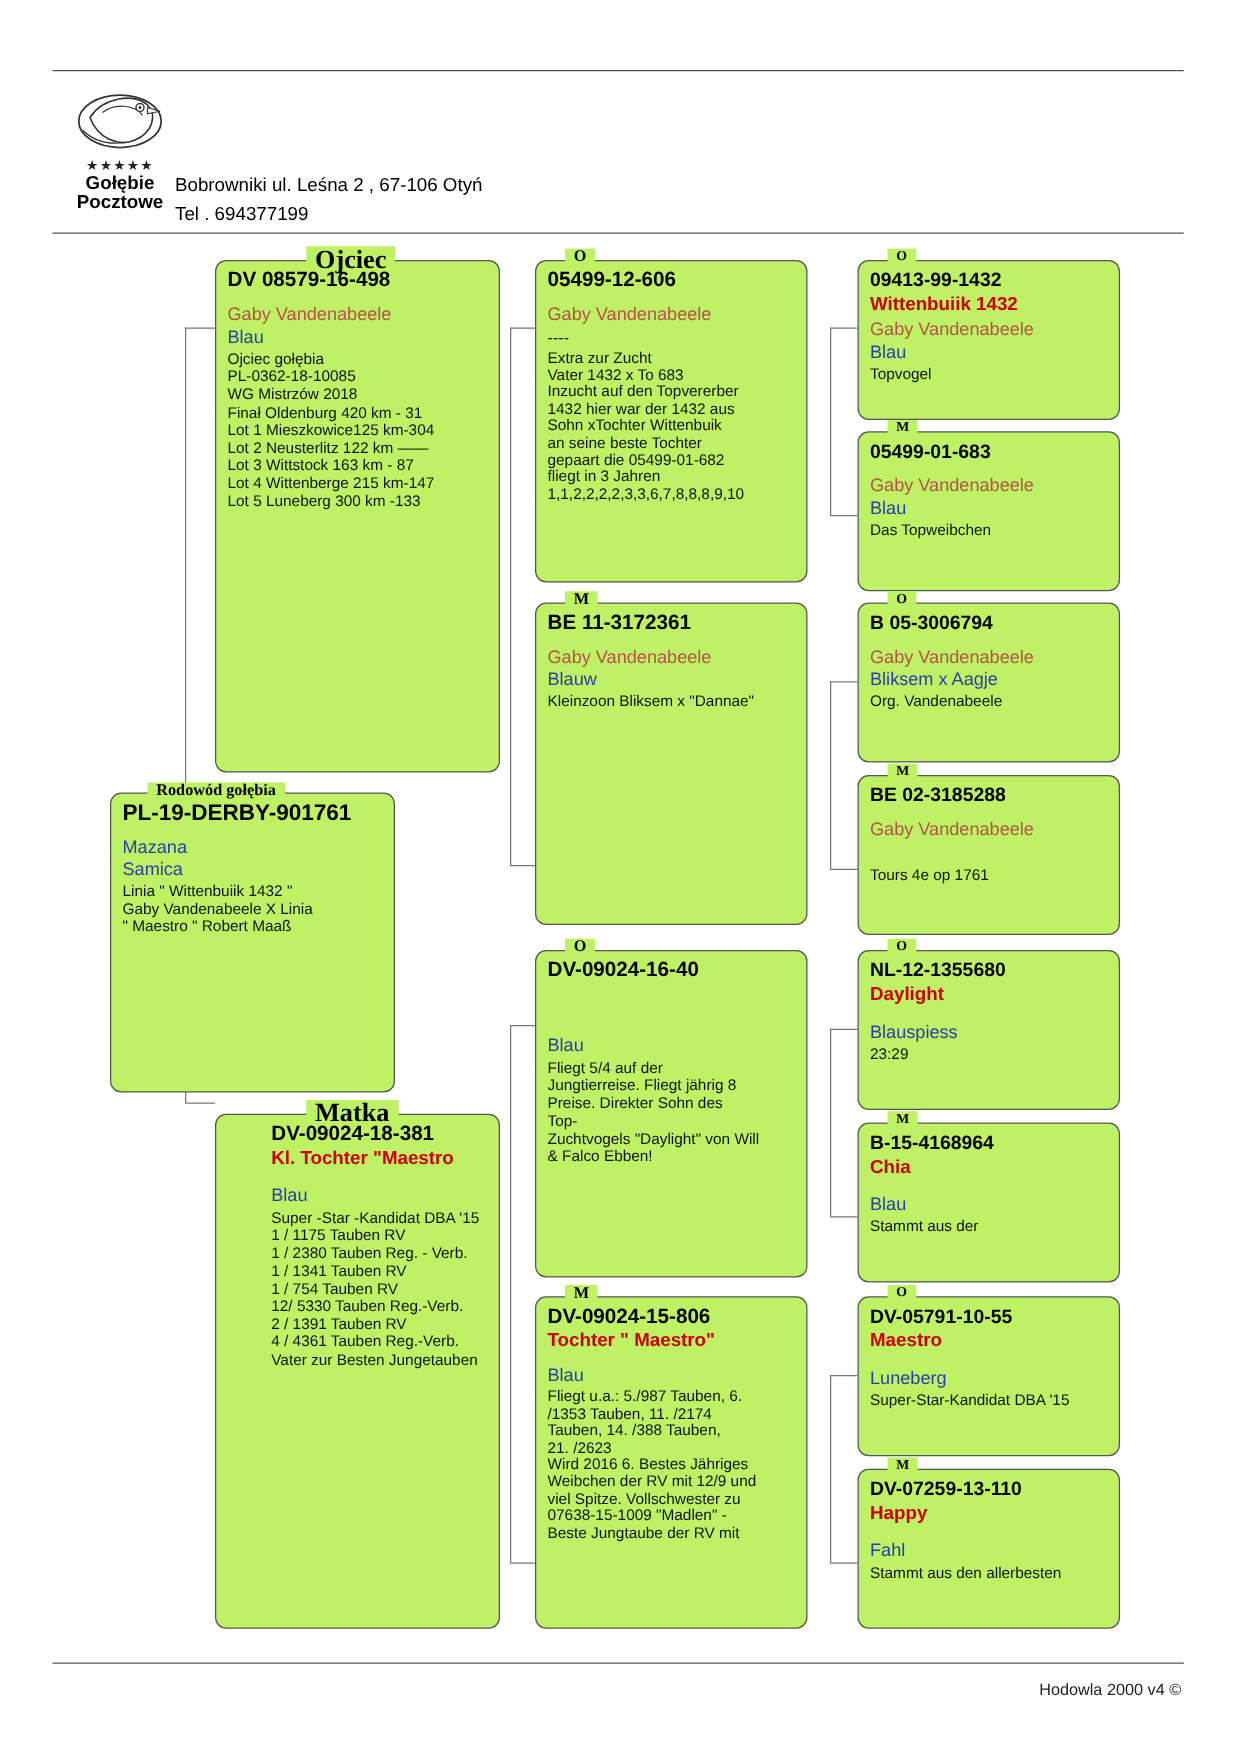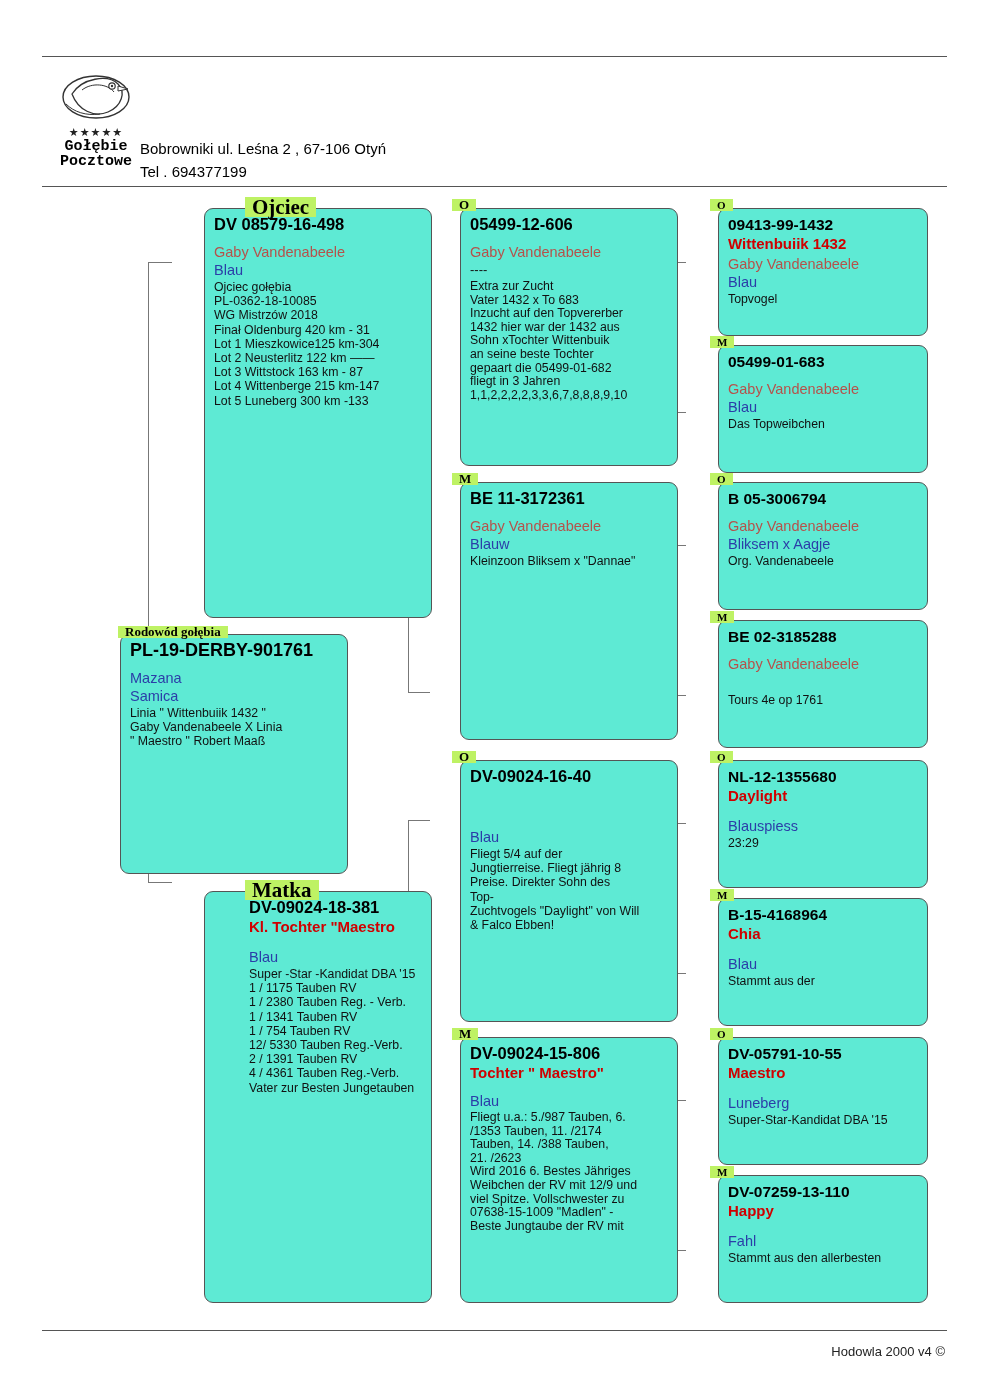--- a/index.html
+++ b/index.html
@@ -13,39 +13,38 @@
   }
   .page{position:relative;width:989px;height:1400px;}
 
   
   .hdr-rule{position:absolute;left:42px;right:42px;background:#555;height:1px;}
   .hdr-rule.top{top:56px;}
   .hdr-rule.bot{top:186px;}
   .logo{position:absolute;left:52px;top:64px;width:88px;height:112px;}
   .logo svg{display:block;}
   .logo .stars{font-size:11px;letter-spacing:1px;color:#222;text-align:center;}
-  .logo .lbl{font-family:Liberation Mono, monospace;font-weight:bold;font-size:15px;text-align:center;line-height:15px;}
+  .logo .lbl{font-family:Liberation Sans, sans-serif;font-weight:bold;font-size:15px;text-align:center;line-height:15px;}
   .breeder-name{position:absolute;left:140px;top:68px;font-size:31px;font-weight:bold;letter-spacing:0px;}
   .breeder-addr{position:absolute;left:140px;top:140px;font-size:15px;}
   .breeder-tel{position:absolute;left:140px;top:163px;font-size:15px;}
 
   
   .ftr-rule{position:absolute;left:42px;right:42px;top:1330px;height:1px;background:#555;}
   .footer{position:absolute;right:44px;top:1344px;font-size:13px;color:#222;}
 
   
   .box{
     position:absolute;
     border:1px solid #555;
     border-radius:9px;
-    background:#5eead4;
+    background:#bef264;
     box-sizing:border-box;
     padding:6px 9px 4px 9px;
     overflow:hidden;
-    margin-left:32px;
   }
   .caption{
     position:absolute;
     background:#bef264;
     padding:0 7px;
     font-size:13px;
     font-family:"Liberation Serif",serif;
     font-weight:bold;
     color:#000;
     line-height:12px;

